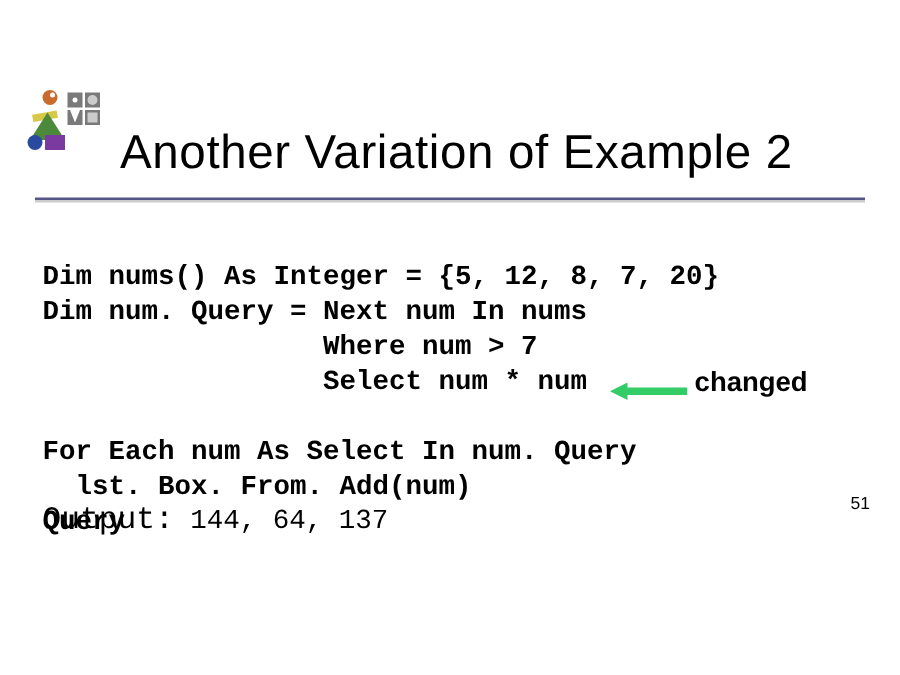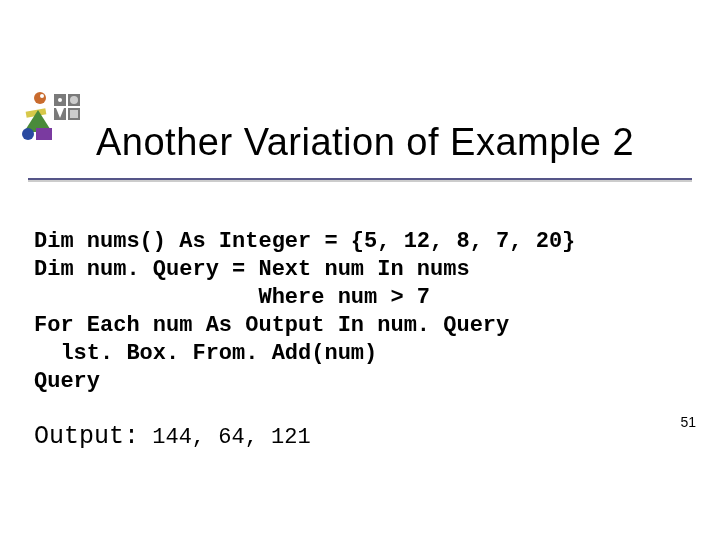--- a/index.html
+++ b/index.html
@@ -10,21 +10,20 @@
     background: #ffffff;
     font-family: Arial, Helvetica, sans-serif;
     color: #000;
     position: relative;
   }
   .slide {
     position: relative;
     width: 720px;
     height: 428px;
     box-sizing: border-box;
-    margin-top: 20px;
   }
   .header {
     position: absolute;
     top: 82px;
     left: 20px;
     right: 20px;
     display: flex;
     align-items: flex-end;
   }
   .logo {
@@ -131,23 +130,26 @@
     </div>
     <div class="title">Another Variation of Example 2</div>
   </div>
 
   <div class="rule"></div>
 
   <div class="code">
 <span>Dim nums() As Integer = {5, 12, 8, 7, 20}</span>
 <span>Dim num. Query = Next num In nums</span>
 <span>                 Where num &gt; 7</span>
-<span>For Each num As Output In num. Query</span>
+<span class="annotation-row"><span>                 Select num * num</span><span class="annot"><span class="arrow"><svg viewBox="0 0 62 14" width="62" height="14">
+              <polygon points="0,7 14,0 14,4 62,4 62,10 14,10 14,14" fill="#33cc66"></polygon>
+            </svg></span><span>changed</span></span></span>
+<span>For Each num As Select In num. Query</span>
 <span>  lst. Box. From. Add(num)</span>
 <span>Query</span></div>
 
   <div class="output">
-    <span class="output-label">Output:</span><span class="output-values"> 144, 64, 121</span>
+    <span class="output-label">Output:</span><span class="output-values"> 144, 64, 137</span>
   </div>
 
   <div class="pagenum">51</div>
 
 </div>
 
 </body></html>

